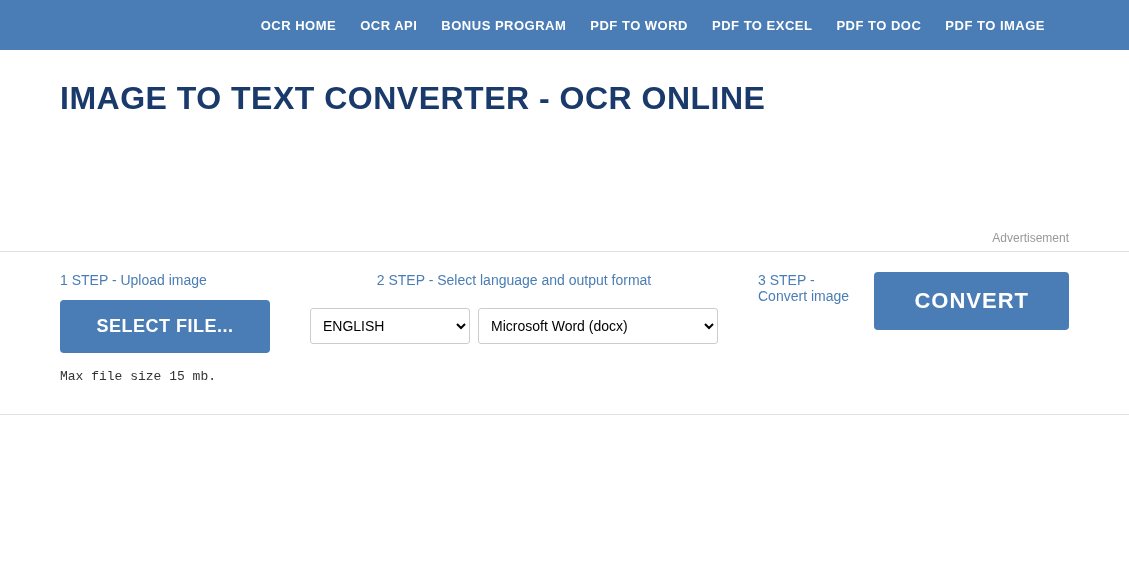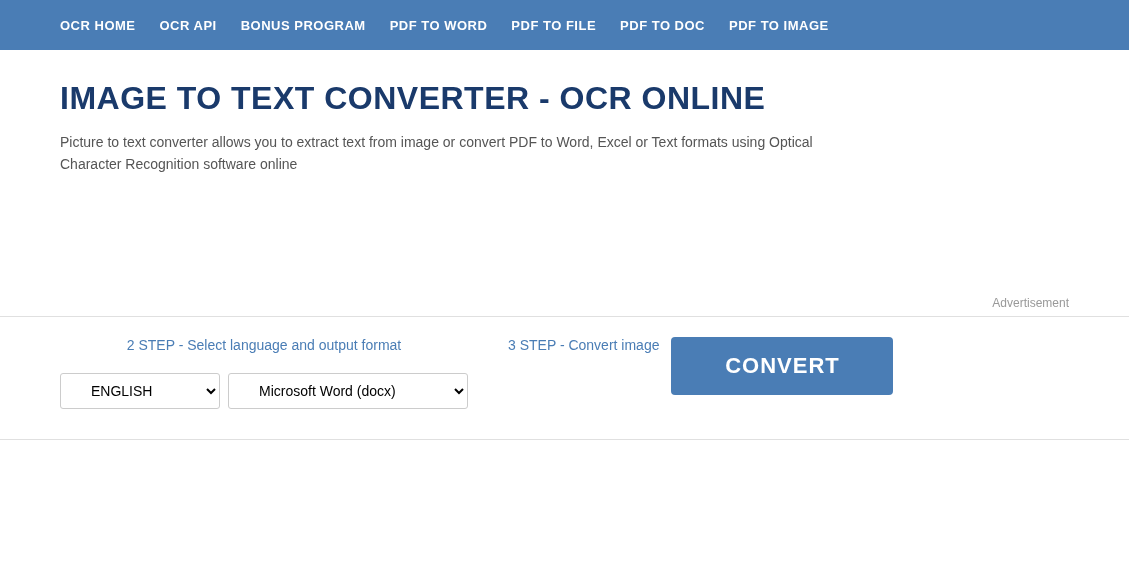--- a/index.html
+++ b/index.html
@@ -14,20 +14,21 @@
       color: #333;
     }
 
     
     nav {
       background-color: #4a7db5;
       padding: 0 60px;
       display: flex;
       align-items: center;
       height: 50px;
+      justify-content: flex-end;
     }
 
     .nav-link {
       color: #fff;
       text-decoration: none;
       font-weight: bold;
       font-size: 13px;
       margin-right: 24px;
       letter-spacing: 0.5px;
       cursor: pointer;
@@ -121,21 +122,21 @@
     }
 
     .selects-row {
       display: flex;
       gap: 8px;
       align-items: center;
     }
 
     .lang-select,
     .format-select {
-      padding: 8px 26px;
+      padding: 8px 8px;
       font-size: 14px;
       border: 1px solid #ccc;
       border-radius: 3px;
       background-color: #fff;
       cursor: pointer;
       height: 36px;
     }
 
     .lang-select {
       width: 160px;
@@ -171,34 +172,38 @@
     }
   </style>
 </head>
 <body>
 
 <nav>
 <a class="nav-link" href="#">OCR HOME</a>
     <a class="nav-link" href="#">OCR API</a>
     <a class="nav-link" href="#">BONUS PROGRAM</a>
     <a class="nav-link" href="#">PDF TO WORD</a>
-    <a class="nav-link" href="#">PDF TO FILE</a>
+    <a class="nav-link" href="#">PDF TO EXCEL</a>
     <a class="nav-link" href="#">PDF TO DOC</a>
     <a class="nav-link" href="#">PDF TO IMAGE</a>
   </nav>
 
 <div class="main-content">
     <h1 class="page-title">IMAGE TO TEXT CONVERTER - OCR ONLINE</h1>
-    <p class="page-description">Picture to text converter allows you to extract text from image or convert PDF to Word, Excel or Text formats using Optical Character Recognition software online</p>
   </div>
 <div class="ad-area">
     <span class="ad-label">Advertisement</span>
   </div>
 <div class="steps-section">
 
+  <div class="step-block">
+    <span class="step-label">1 STEP - Upload image</span>
+    <button class="select-file-btn">SELECT FILE...</button>
+    <span class="file-size-note">Max file size 15 mb.</span>
+  </div>
 
   <div class="step2-block">
     <span class="step-label">2 STEP - Select language and output format</span>
     <div class="selects-row">
       <select class="lang-select">
       <option value="ENGLISH">ENGLISH</option><option value="FRENCH">FRENCH</option><option value="GERMAN">GERMAN</option><option value="SPANISH">SPANISH</option><option value="ITALIAN">ITALIAN</option><option value="PORTUGUESE">PORTUGUESE</option><option value="RUSSIAN">RUSSIAN</option><option value="CHINESE">CHINESE</option></select>
       <select class="format-select">
       <option value="Microsoft Word (docx)">Microsoft Word (docx)</option><option value="Plain Text (.txt)">Plain Text (.txt)</option><option value="PDF (.pdf)">PDF (.pdf)</option><option value="Microsoft Excel (.xlsx)">Microsoft Excel (.xlsx)</option></select>
     </div>
   </div>

